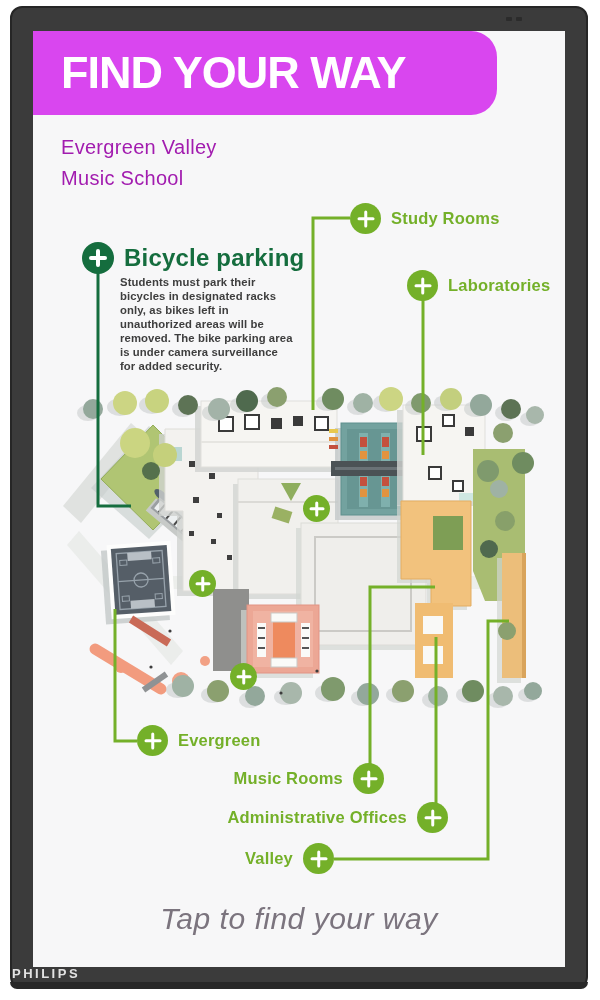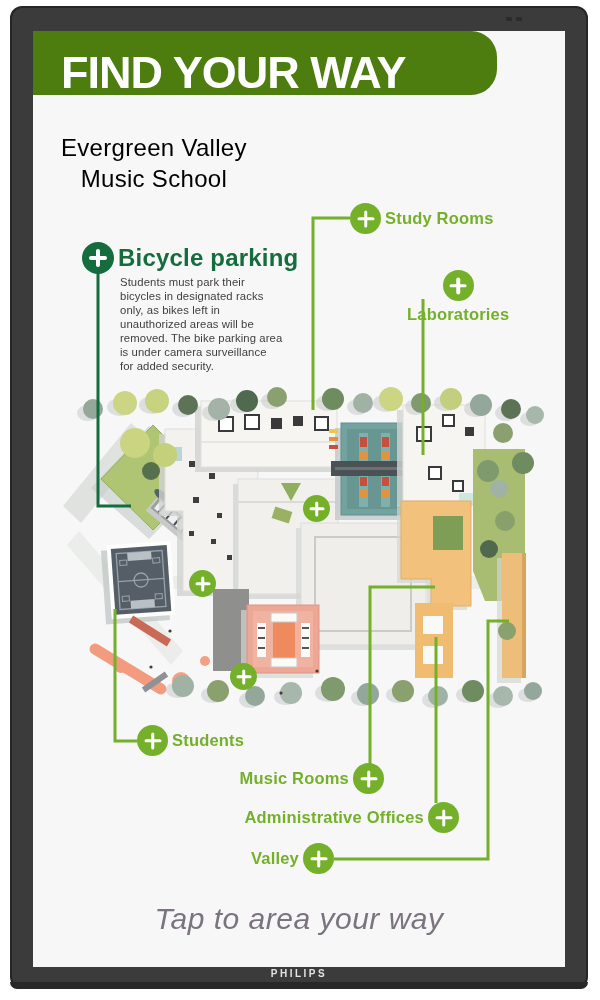--- a/index.html
+++ b/index.html
@@ -16,48 +16,48 @@
     background:#3b3b3b;border:2px solid #262626;border-radius:12px;
   }
   .device::after{ 
     content:"";position:absolute;left:-2px;right:-2px;bottom:-2px;height:7px;
     background:#282828;border-radius:0 0 11px 11px;
   }
   .cam-dots{position:absolute;top:9px;right:64px;display:flex;gap:4px;}
   .cam-dots i{width:6px;height:4px;background:#2b2b2b;border-radius:1px;}
   .brand{
     position:absolute;left:0;right:0;bottom:6px;height:14px;line-height:14px;
-    text-align:center;font-size:10px;font-weight:700;letter-spacing:2.5px;color:#e2e2e2;z-index:3;
+    text-align:left;font-size:13px;font-weight:700;letter-spacing:2.5px;color:#e2e2e2;z-index:3;
   }
 
   
   .screen{
     position:absolute;left:21px;top:23px;width:532px;height:936px;
     background:var(--screen-bg);overflow:hidden;
   }
 
   
   .banner{
-    position:absolute;left:0;top:0;width:464px;height:64px;
-    background:#4d7c0f;border-radius:0 26px 26px 0;
+    position:absolute;left:0;top:0;width:464px;height:84px;
+    background:#d946ef;border-radius:0 26px 26px 0;
   }
   .banner .title{
     position:absolute;left:28px;top:0;height:84px;line-height:84px;
     font-size:45px;font-weight:800;letter-spacing:-1px;color:#ffffff;white-space:nowrap;
   }
   .subtitle{
     position:absolute;left:28px;top:101px;
-    font-size:24px;line-height:31px;color:#000000;font-weight:400;letter-spacing:.3px;text-align:center;
+    font-size:20px;line-height:31px;color:#a21caf;font-weight:400;letter-spacing:.3px;
   }
 
   
   .map-svg{position:absolute;left:0;top:0;width:532px;height:936px;}
 
   
-  .poi{position:absolute;display:flex;align-items:center;gap:4px;z-index:2;}
+  .poi{position:absolute;display:flex;align-items:center;gap:10px;z-index:2;}
   .poi .label{
     color:var(--green);font-weight:700;font-size:16.5px;white-space:nowrap;letter-spacing:.2px;
   }
   .poi.dark .label{color:var(--dark-green);font-size:24px;}
 
   .plus{position:relative;border-radius:50%;background:var(--green);flex:0 0 auto;}
   .plus::before,.plus::after{
     content:"";position:absolute;background:#fff;border-radius:2px;
     left:50%;top:50%;transform:translate(-50%,-50%);
   }
@@ -74,21 +74,21 @@
   }
   .map-marker::before,.map-marker::after{
     content:"";position:absolute;background:#fff;border-radius:2px;
     left:50%;top:50%;transform:translate(-50%,-50%);
   }
   .map-marker::before{width:15px;height:3.5px;}
   .map-marker::after{width:3.5px;height:15px;}
 
   .poi-desc{
     position:absolute;left:87px;top:244px;width:186px;
-    font-size:11.3px;line-height:1.24;color:#3e3e3e;font-weight:400;
+    font-size:11.3px;line-height:1.24;color:#3e3e3e;font-weight:700;
     white-space:pre-line;z-index:2;letter-spacing:.1px;
   }
 
   .tap{
     position:absolute;left:0;right:0;top:871px;text-align:center;
     font-size:30px;font-style:italic;font-weight:500;color:#7b747e;letter-spacing:.5px;
   }
 </style>
 </head>
 <body>
@@ -328,54 +328,54 @@
 
     <div class="map-marker" style="left:270px;top:464px;"></div>
     <div class="map-marker" style="left:156px;top:539px;"></div>
     <div class="map-marker" style="left:197px;top:632px;"></div>
 
     <div class="poi" style="left:317px;top:172px;">
       <span class="plus plus-lg"></span>
       <span class="label">Study Rooms</span>
     </div>
 
-    <div class="poi" style="left:374px;top:239px;flex-direction:column;">
+    <div class="poi" style="left:374px;top:239px;">
       <span class="plus plus-lg"></span>
       <span class="label">Laboratories</span>
     </div>
 
     <div class="poi dark" style="left:49px;top:211px;">
       <span class="plus plus-dark"></span>
       <span class="label">Bicycle parking</span>
     </div>
     <div class="poi-desc">Students must park their
 bicycles in designated racks
 only, as bikes left in
 unauthorized areas will be
 removed. The bike parking area
 is under camera surveillance
 for added security.</div>
 
     <div class="poi" style="left:104px;top:694px;">
       <span class="plus plus-lg"></span>
-      <span class="label">Students</span>
+      <span class="label">Evergreen</span>
     </div>
 
     <div class="poi" style="right:181px;top:732px;">
       <span class="label">Music Rooms</span>
       <span class="plus plus-lg"></span>
     </div>
 
-    <div class="poi" style="right:106px;top:771px;margin-left:20px;">
+    <div class="poi" style="right:117px;top:771px;margin-left:20px;">
       <span class="label">Administrative Offices</span>
       <span class="plus plus-lg"></span>
     </div>
 
     <div class="poi" style="right:231px;top:812px;">
       <span class="label">Valley</span>
       <span class="plus plus-lg"></span>
     </div>
 
-    <div class="tap">Tap to area your way</div>
+    <div class="tap">Tap to find your way</div>
   </div>
 
   <div class="brand">PHILIPS</div>
 </div>
 
 </body></html>

